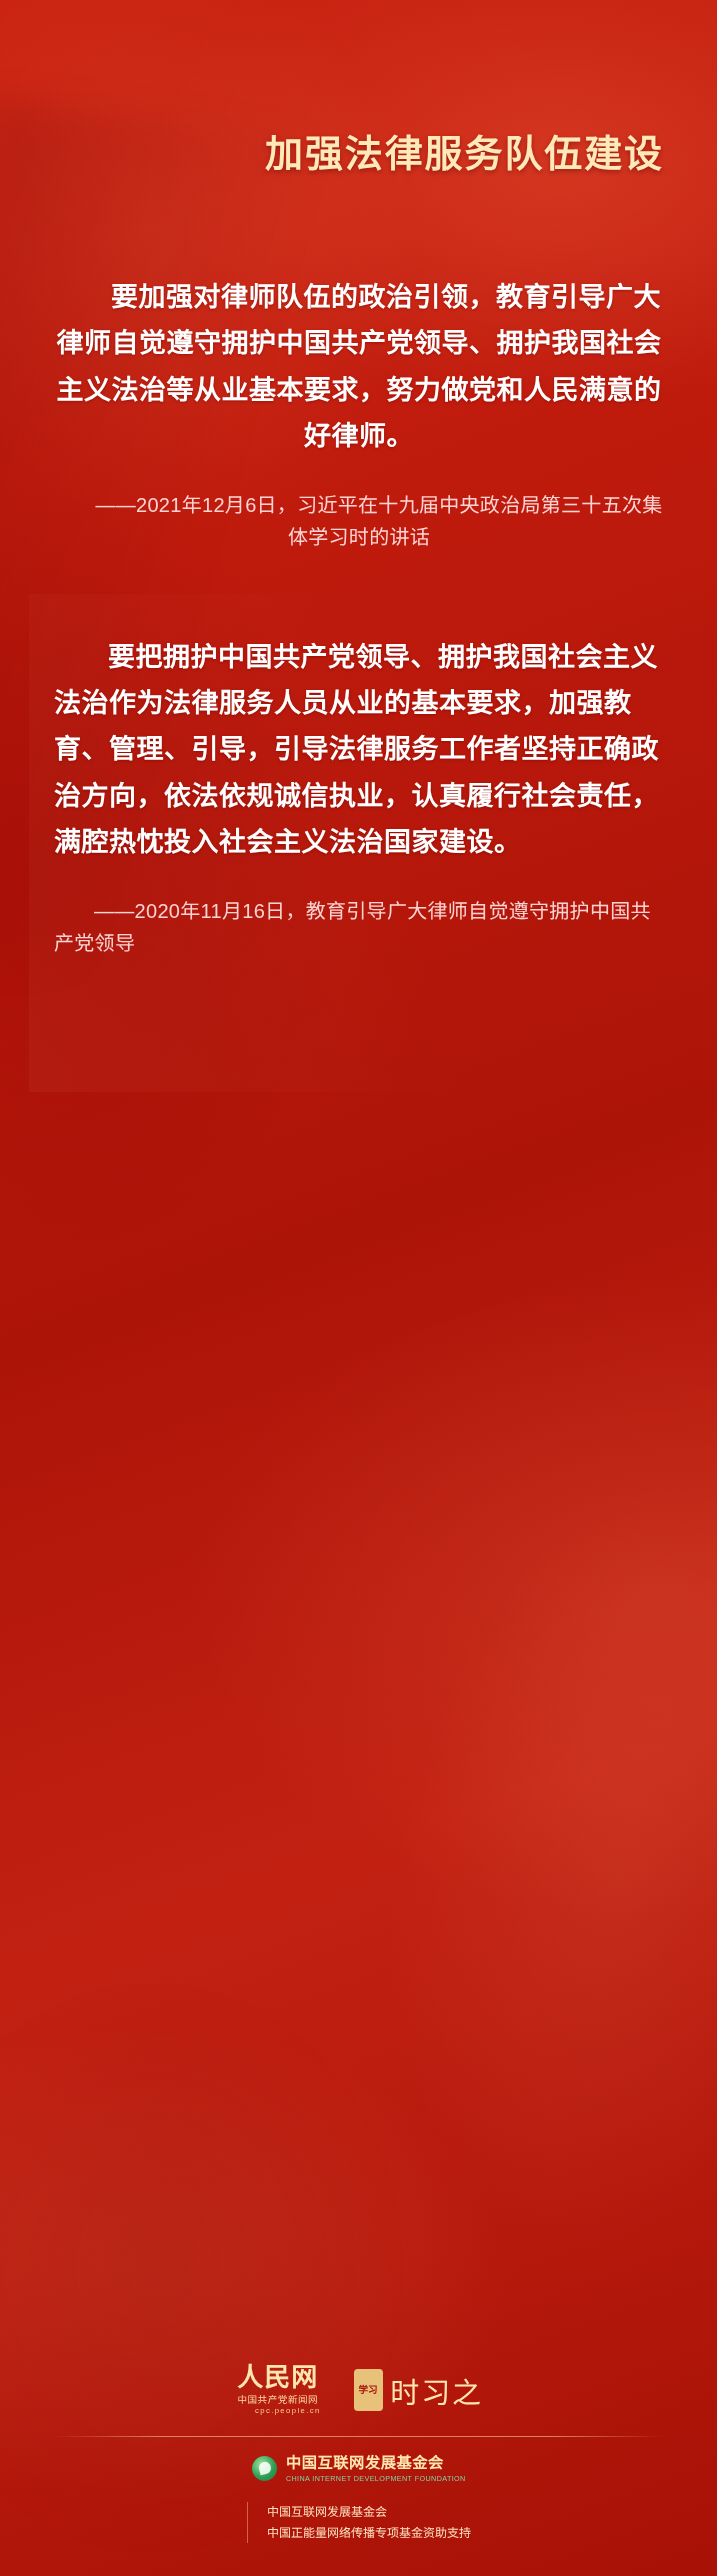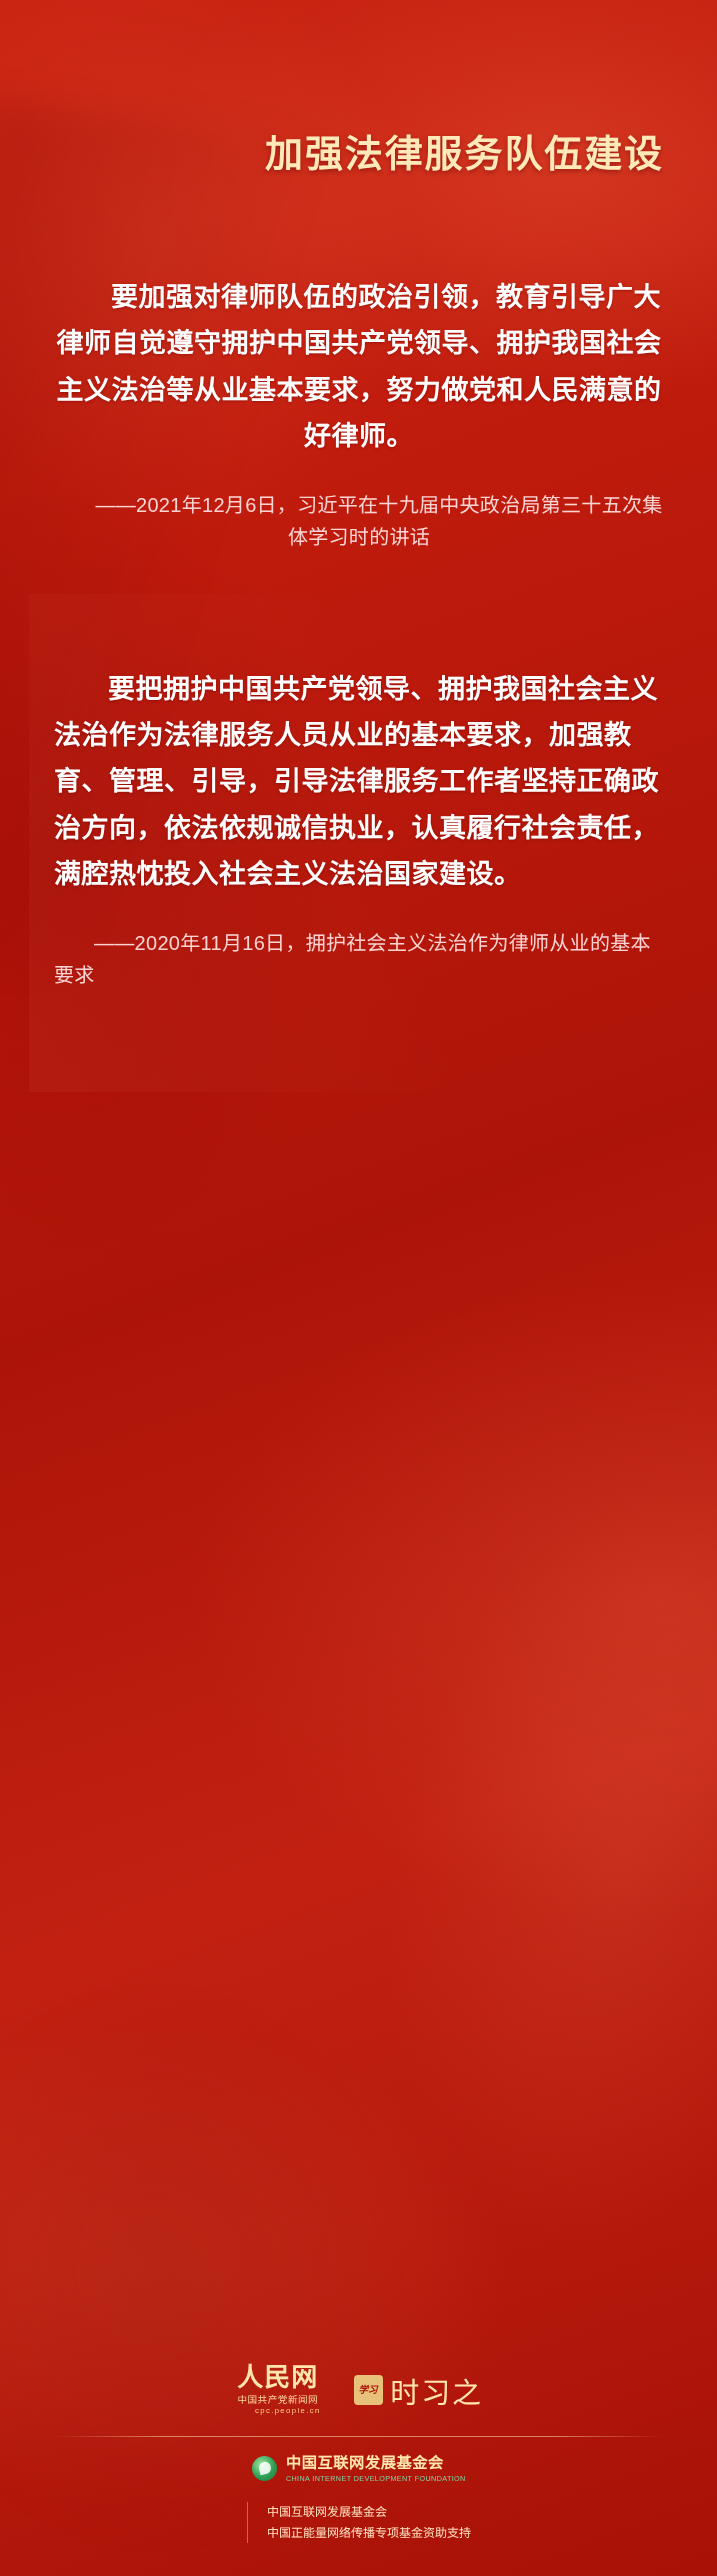--- a/index.html
+++ b/index.html
@@ -76,21 +76,21 @@
     color: #ffe9b8;
     font-size: 38px;
     font-weight: bold;
     letter-spacing: 1.9px;
     text-shadow: 0 1.9px 5.7px rgba(90,0,0,.45);
   }
   .block {
     margin-top: 71px;
   }
   .block.b1 { margin-top: 96px; text-align: center; }
-  .block.b2 { margin-top: 112px; }
+  .block.b2 { margin-top: 80px; }
   .block.b3 { margin-top: 144px; }
   .quote {
     margin: 0;
     color: #ffffff;
     font-size: 27px;
     font-weight: bold;
     line-height: 1.72;
     text-indent: 2em;
     letter-spacing: 0.5px;
     text-shadow: 0 1px 2.9px rgba(110,5,0,.45);
@@ -141,34 +141,33 @@
     margin-top: 1.9px;
     letter-spacing: 1.4px;
     padding-left: 20px;
   }
   .shixi {
     display: flex;
     align-items: center;
     gap: 7.7px;
   }
   .shixi .seal {
-    width: 29px; height: 30px;
+    width: 29px; height: 42px;
     border-radius: 3.8px;
     background: #e8c27a;
     color: #a8140a;
     font-size: 9.6px;
     font-weight: bold;
     display: flex;
     align-items: center;
     justify-content: center;
     line-height: 1.05;
     text-align: center;
     padding: 1.9px;
     box-sizing: border-box;
-    font-style: italic;
   }
   .shixi .word {
     color: #ffe6ae;
     font-size: 29px;
     font-weight: normal;
     letter-spacing: 1.9px;
   }
   .divider {
     height: 1px;
     margin: 0 54px 17px 54px;
@@ -240,21 +239,21 @@
   <div class="content">
     <h1 class="title">加强法律服务队伍建设</h1>
 
     <div class="block b1">
       <p class="quote">要加强对律师队伍的政治引领，教育引导广大律师自觉遵守拥护中国共产党领导、拥护我国社会主义法治等从业基本要求，努力做党和人民满意的好律师。</p>
       <p class="source">——2021年12月6日，习近平在十九届中央政治局第三十五次集体学习时的讲话</p>
     </div>
 
     <div class="block b2">
       <p class="quote">要把拥护中国共产党领导、拥护我国社会主义法治作为法律服务人员从业的基本要求，加强教育、管理、引导，引导法律服务工作者坚持正确政治方向，依法依规诚信执业，认真履行社会责任，满腔热忱投入社会主义法治国家建设。</p>
-      <p class="source">——2020年11月16日，拥护社会主义法治作为律师从业的基本要求</p>
+      <p class="source">——2020年11月16日，教育引导广大律师自觉遵守拥护中国共产党领导</p>
     </div>
 
   </div>
 
   <div class="footer">
     <div class="brandrow">
       <div class="people-logo">
         <div class="cn">人民网</div>
         <div class="sub">中国共产党新闻网</div>
         <div class="url">cpc.people.cn</div>

